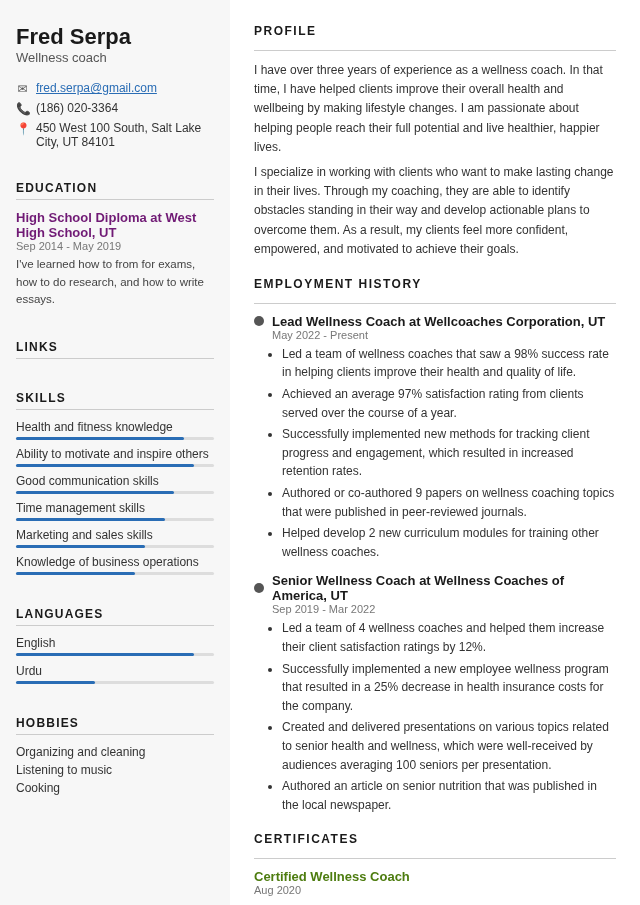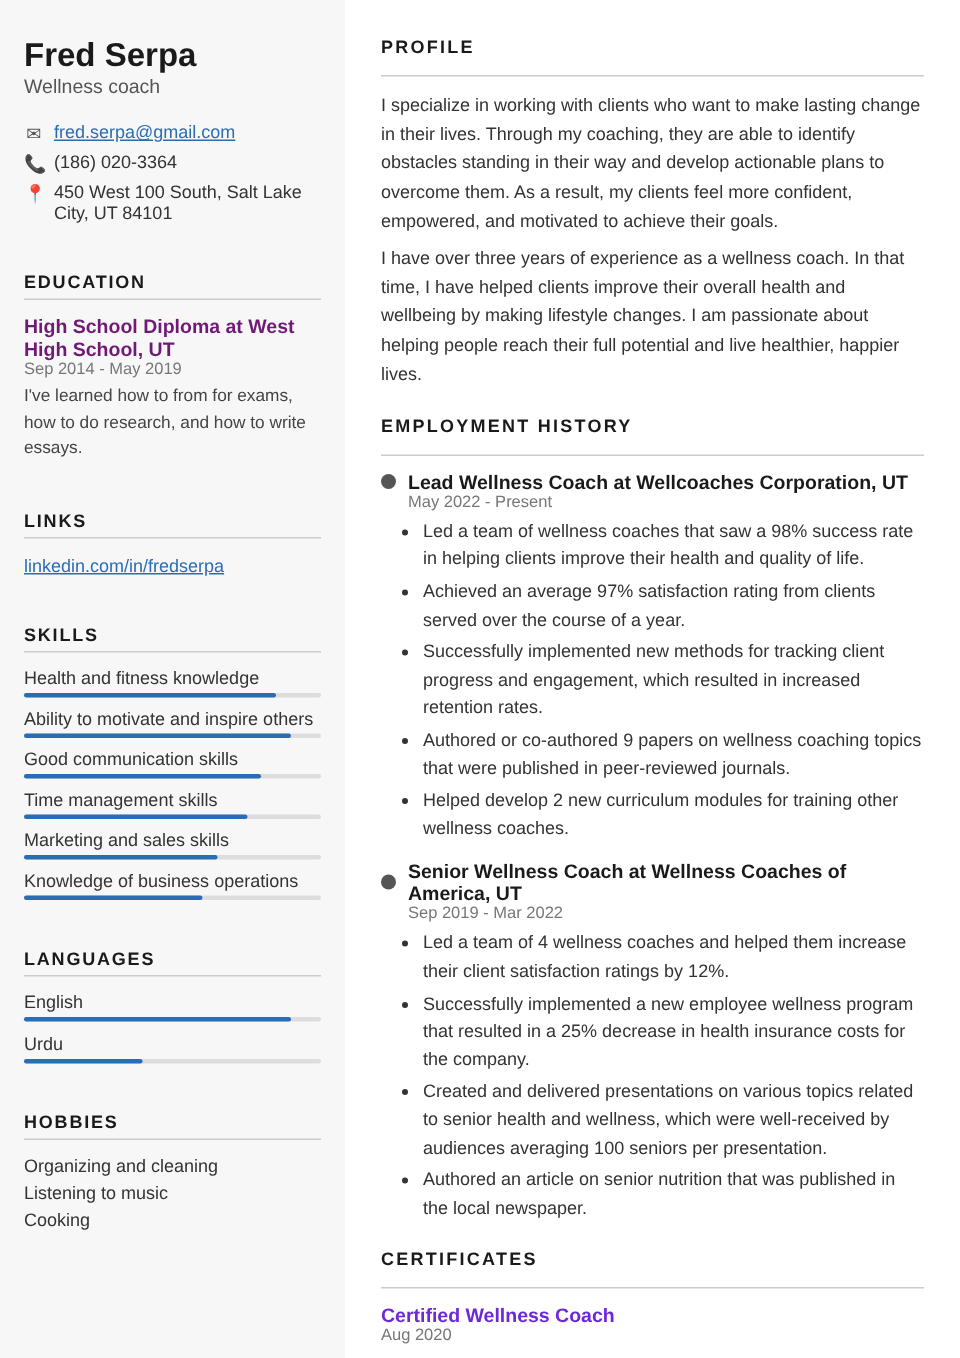--- a/index.html
+++ b/index.html
@@ -175,21 +175,21 @@
     .job-bullets li {
       font-size: 12px;
       color: #333;
       line-height: 1.55;
       margin-bottom: 3px;
       list-style: disc;
     }
     .cert-title {
       font-weight: bold;
       font-size: 13px;
-      color: #6d28d9;
+      color: #4d7c0f;
     }
     .cert-date {
       font-size: 11px;
       color: #777;
       margin-bottom: 8px;
     }
   </style>
 </head>
 <body>
 
@@ -213,23 +213,20 @@
         <span>450 West 100 South, Salt Lake City, UT 84101</span>
       </div>
     </div>
 
     <div class="section-title-left">EDUCATION</div>
     <div class="edu-degree">High School Diploma at West High School, UT</div>
     <div class="edu-date">Sep 2014 - May 2019</div>
     <div class="edu-desc">I've learned how to from for exams, how to do research, and how to write essays.</div>
 
     <div class="section-title-left">LINKS</div>
-    <div class="link-item">
-      <a href="#">linkedin.com/in/fredserpa</a>
-    </div>
 
     <div class="section-title-left">SKILLS</div>
     <div id="skills-container">
         <div class="skill-item">
     <div class="skill-label">Health and fitness knowledge</div>
     <div class="skill-bar-bg">
       <div class="skill-bar-fill" style="width:85%"></div>
     </div>
   </div>
         <div class="skill-item">
@@ -284,22 +281,22 @@
     <div id="hobbies-container">
         <div class="hobby-item">Organizing and cleaning</div>
         <div class="hobby-item">Listening to music</div>
         <div class="hobby-item">Cooking</div>
       </div>
   </div>
 
   <div class="right-col">
     <div class="section-title-right">PROFILE</div>
     <div id="profile-container">
+        <p class="profile-text">I have over three years of experience as a wellness coach. In that time, I have helped clients improve their overall health and wellbeing by making lifestyle changes. I am passionate about helping people reach their full potential and live healthier, happier lives.</p>
         <p class="profile-text">I specialize in working with clients who want to make lasting change in their lives. Through my coaching, they are able to identify obstacles standing in their way and develop actionable plans to overcome them. As a result, my clients feel more confident, empowered, and motivated to achieve their goals.</p>
-        <p class="profile-text">I have over three years of experience as a wellness coach. In that time, I have helped clients improve their overall health and wellbeing by making lifestyle changes. I am passionate about helping people reach their full potential and live healthier, happier lives.</p>
       </div>
 
     <div class="section-title-right">EMPLOYMENT HISTORY</div>
     <div id="employment-container">
         <div style="margin-bottom: 12px;">
           <div class="job-title">
             <span class="job-dot"></span>
             <span>Lead Wellness Coach at Wellcoaches Corporation, UT</span>
           </div>
           <div class="job-date">May 2022 - Present</div>

